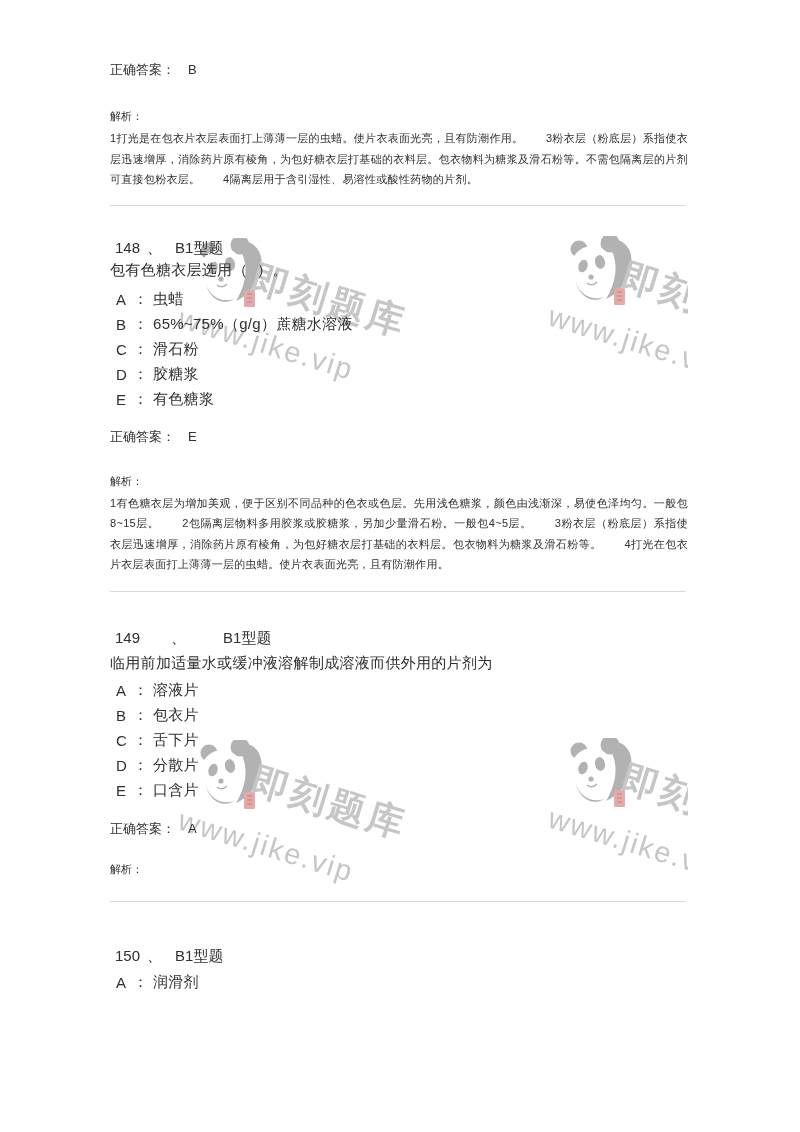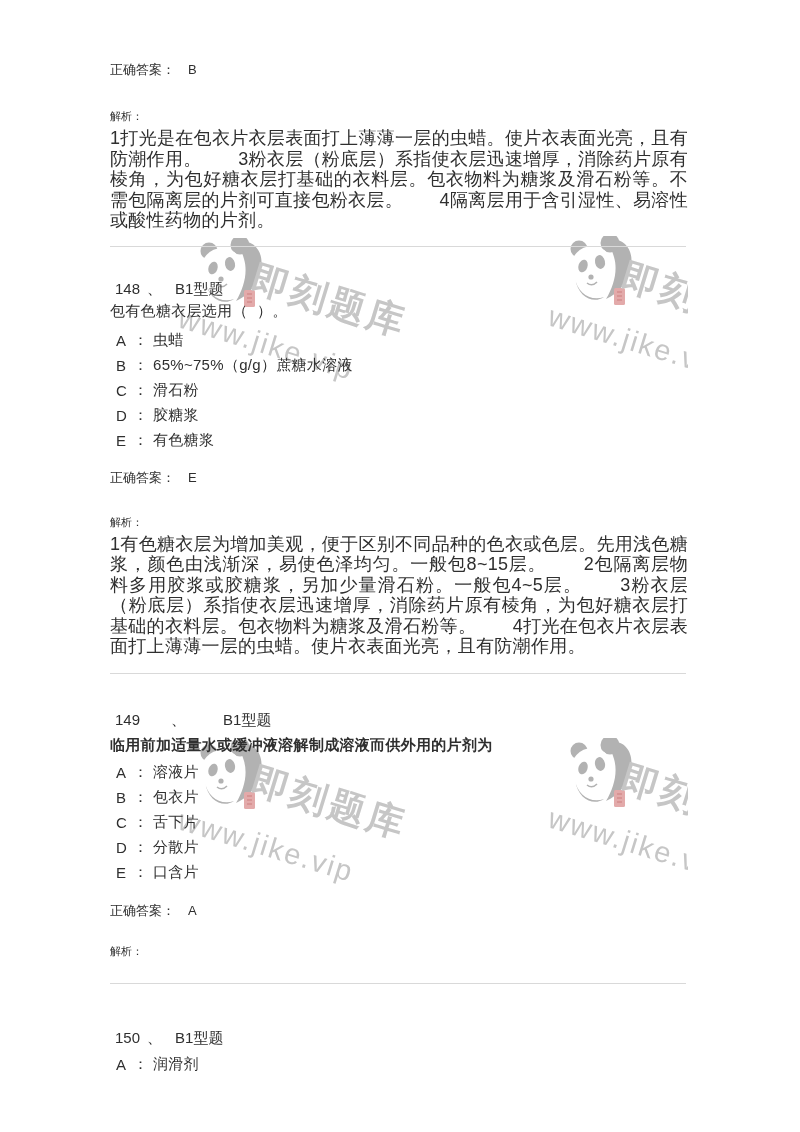--- a/index.html
+++ b/index.html
@@ -11,21 +11,21 @@
   .wm-layer{position:absolute;left:0;top:0;width:578px;height:1132px;z-index:0;}
   .wm-tile{position:absolute;width:260px;height:150px;}
   .wm-cn{position:absolute;left:62px;top:16px;font-size:37px;font-weight:bold;color:#c6c6c6;letter-spacing:3px;white-space:nowrap;transform:rotate(17deg);transform-origin:0 0;}
   .wm-url{position:absolute;left:-14px;top:64px;font-size:29px;color:#c6c6c6;letter-spacing:2px;white-space:nowrap;transform:rotate(17deg);transform-origin:0 0;}
   .panda{position:absolute;left:0;top:0;}
   
   .row{display:flex;align-items:baseline;line-height:20px;font-size:13px;}
   .answer-line{margin-top:0;}
   .answer-line .ans{margin-left:13px;}
   .analysis-label{line-height:20px;font-size:11px;}
-  .analysis-text{margin:2px 0 0 0;font-size:18px;line-height:20.5px;letter-spacing:0.3px;text-align:justify;}
+  .analysis-text{margin:2px 0 0 0;font-size:11px;line-height:20.5px;letter-spacing:0.3px;text-align:justify;}
   .divider{height:1px;background:#d9d9d9;width:576px;}
   .q-title{display:flex;align-items:baseline;line-height:20px;font-size:15px;padding-left:5px;}
   .q-title .sep{margin-left:7px;margin-right:13px;}
   .q-stem{line-height:20px;font-size:15px;letter-spacing:0.3px;}
   ul.options{list-style:none;margin:0;padding:0;}
   ul.options li{display:flex;align-items:center;height:25px;font-size:15px;padding-left:6px;}
   .okey{display:inline-block;width:17px;}
   .ocolon{display:inline-block;width:20px;}
   .otext{letter-spacing:0.3px;}
 </style>
@@ -158,21 +158,21 @@
       <div class="analysis-label" style="margin-top:24px;">解析：</div>
       <p class="analysis-text">1有色糖衣层为增加美观，便于区别不同品种的色衣或色层。先用浅色糖浆，颜色由浅渐深，易使色泽均匀。一般包8~15层。　　2包隔离层物料多用胶浆或胶糖浆，另加少量滑石粉。一般包4~5层。　　3粉衣层（粉底层）系指使衣层迅速增厚，消除药片原有棱角，为包好糖衣层打基础的衣料层。包衣物料为糖浆及滑石粉等。　　4打光在包衣片衣层表面打上薄薄一层的虫蜡。使片衣表面光亮，且有防潮作用。</p>
 
       <div class="divider" style="margin-top:16px;"></div>
 
       <div class="q-title" style="margin-top:36px;gap:24px;">
         <span>149</span>
         <span class="sep">、</span>
         <span>B1型题</span>
       </div>
-      <div class="q-stem" style="margin-top:5px;font-weight:bold;">临用前加适量水或缓冲液溶解制成溶液而供外用的片剂为</div>
+      <div class="q-stem" style="margin-top:5px;">临用前加适量水或缓冲液溶解制成溶液而供外用的片剂为</div>
       <ul class="options" style="margin-top:5px;">
         <li>
             <span class="okey">A</span>
             <span class="ocolon">：</span>
             <span class="otext">溶液片</span>
           </li>
         <li>
             <span class="okey">B</span>
             <span class="ocolon">：</span>
             <span class="otext">包衣片</span>

